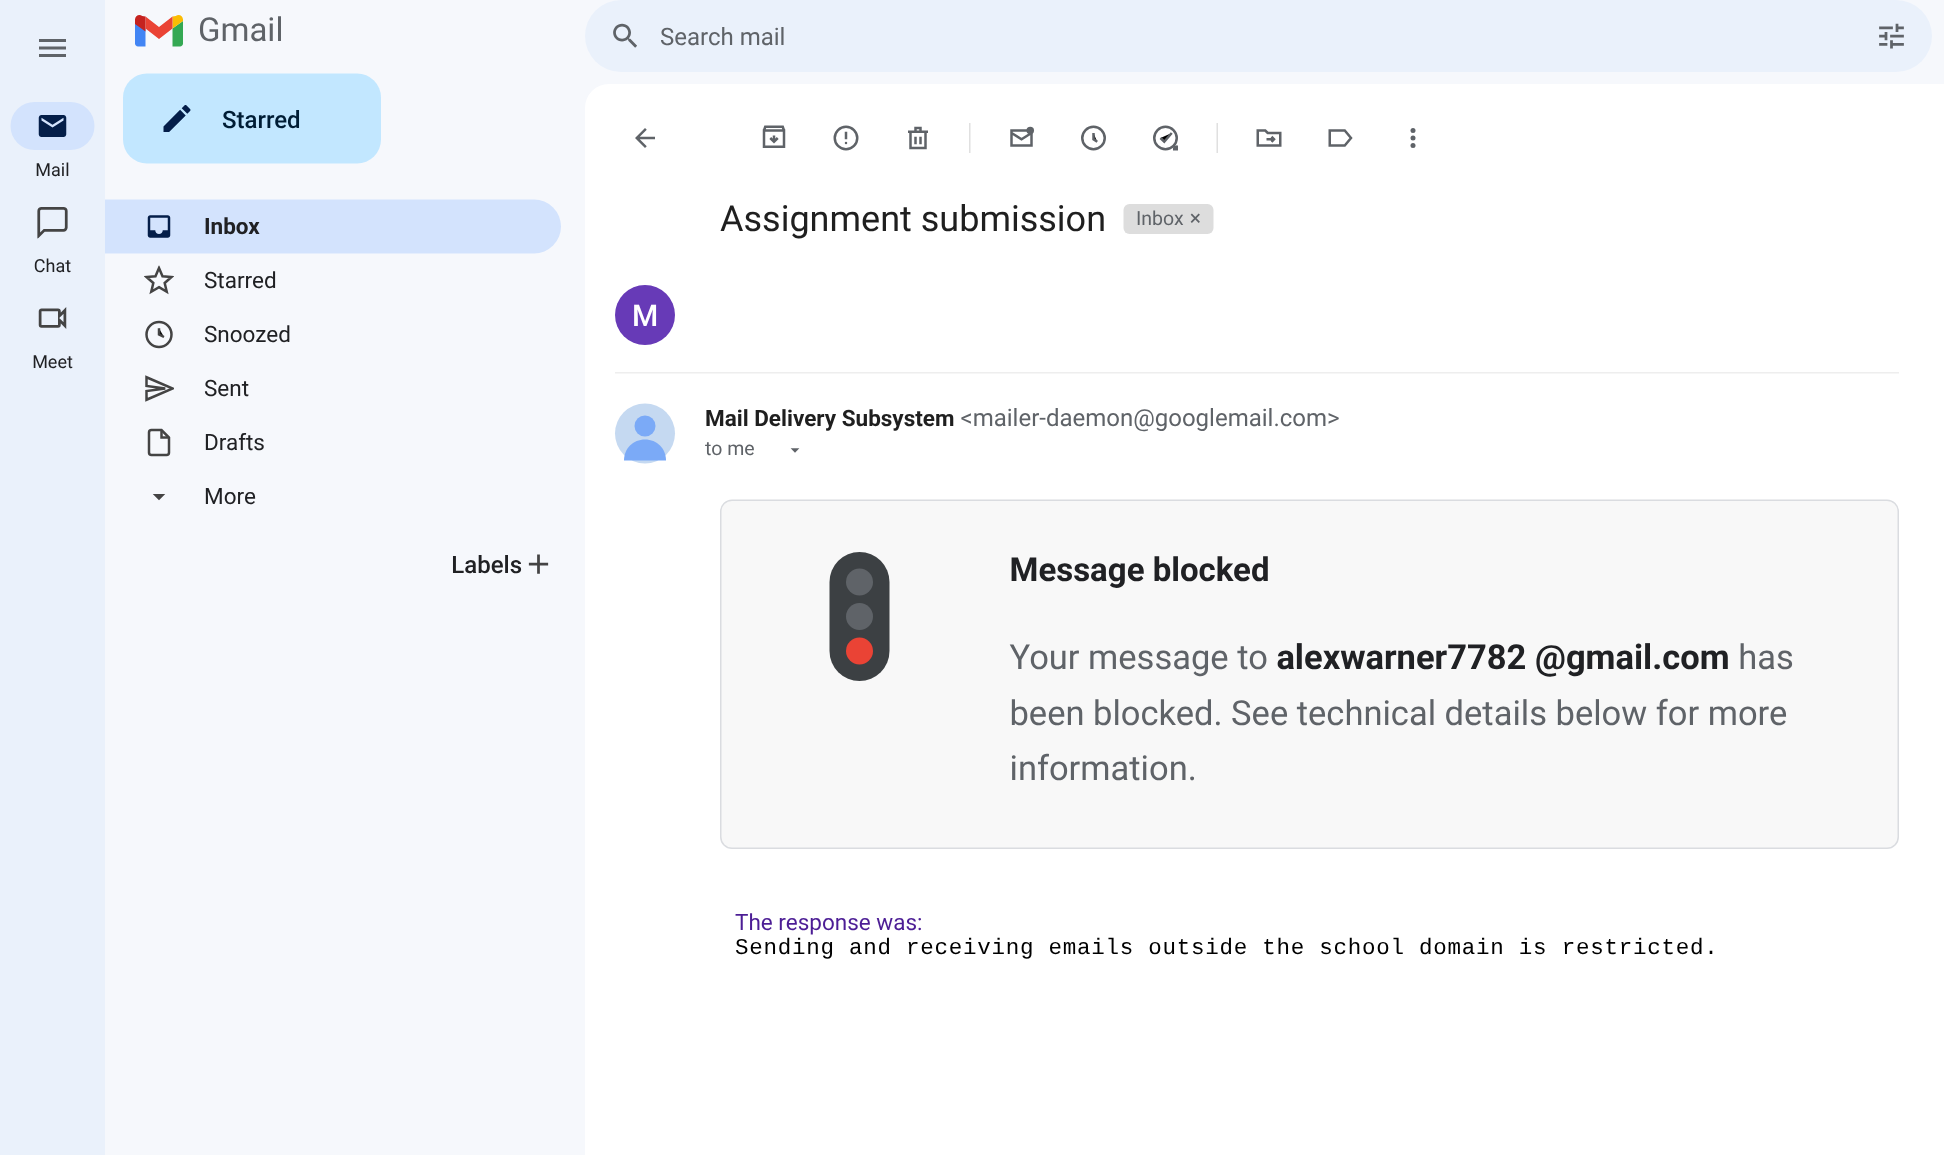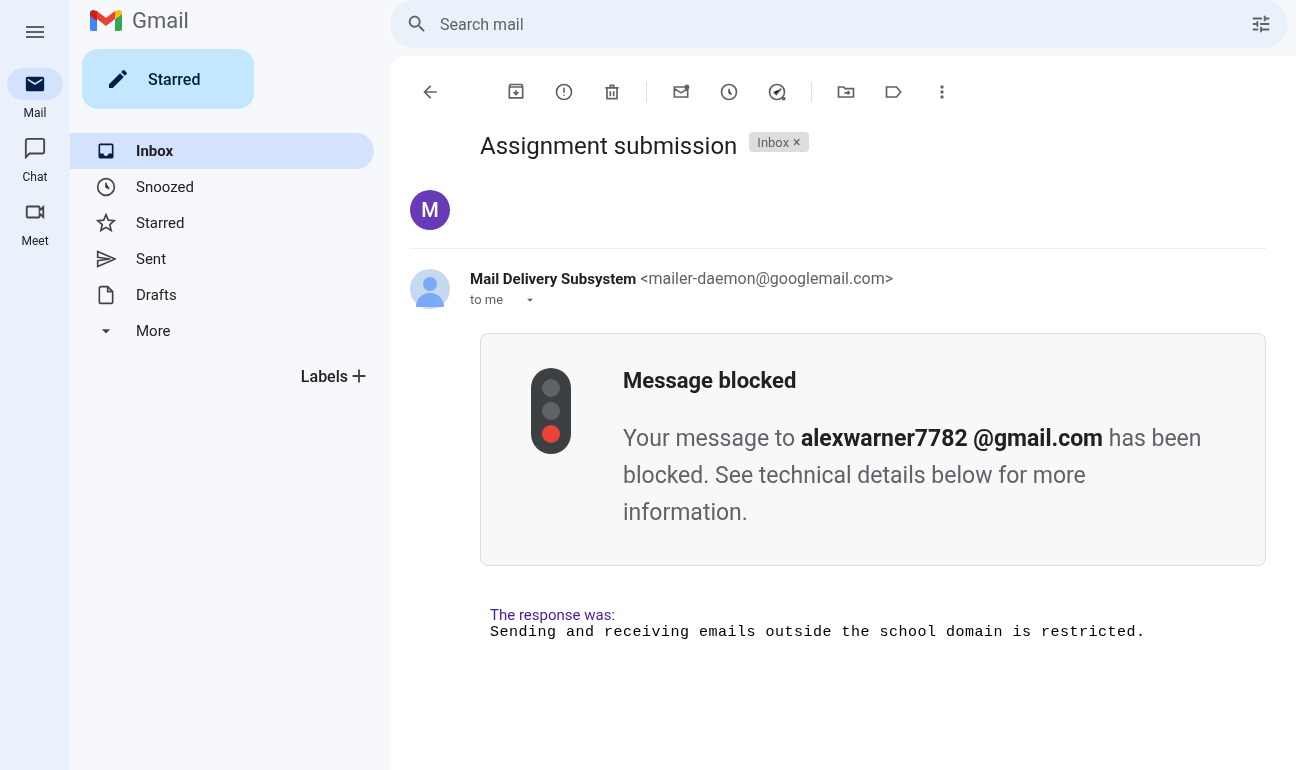--- a/index.html
+++ b/index.html
@@ -34,38 +34,38 @@
     .search-bar { height: 48px; background: #eaf1fb; border-radius: 24px; display: flex; align-items: center; padding: 0 16px; margin: 0 8px 8px 0; }
     .search-bar input { border: none; background: transparent; font-size: 16px; margin-left: 12px; flex: 1; outline: none; color: #5f6368; }
     .search-bar input::placeholder { color: #5f6368; }
     
     .content { background: #fff; border-radius: 16px 0 0 0; flex: 1; padding: 16px 30px 0 20px; overflow-y: auto; }
     
     .toolbar { display: flex; align-items: center; gap: 8px; padding-bottom: 20px; }
     .tb-btn { width: 40px; height: 40px; display: flex; align-items: center; justify-content: center; cursor: pointer; border-radius: 50%; color: #5f6368; }
     .tb-sep { width: 1px; height: 20px; background: #e0e0e0; margin: 0 6px; }
     
-    .subject-row { display: flex; align-items: flex-start; padding-left: 70px; margin-bottom: 22px; }
+    .subject-row { display: flex; align-items: center; padding-left: 70px; margin-bottom: 22px; }
     .subject { font-size: 24px; font-weight: 400; color: #1f1f1f; }
     .label-chip { background: #ddd; color: #5f6368; font-size: 13px; padding: 2px 8px; border-radius: 4px; margin-left: 12px; display: flex; align-items: center; gap: 4px; }
     .label-chip .x { font-size: 14px; cursor: pointer; }
     
     .msg-row { display: flex; padding: 8px 0 18px 0; border-bottom: 1px solid #eee; }
     .avatar { width: 40px; height: 40px; border-radius: 50%; display: flex; align-items: center; justify-content: center; color: white; font-size: 20px; font-weight: 500; flex-shrink: 0; }
     .avatar.purple { background: #673ab7; }
     .avatar.default { background: #c5d9f1; display: flex; align-items: center; justify-content: center; }
     .msg-content { margin-left: 20px; }
     .sender-name { font-size: 15px; font-weight: 700; color: #1f1f1f; }
     .sender-email { font-size: 16px; color: #5f6368; font-weight: 400; }
     .snippet { font-size: 15px; color: #5f6368; margin-top: 4px; }
     .to-line { font-size: 13px; color: #5f6368; margin-top: 4px; display: flex; align-items: center; gap: 20px; }
     
     .msg-row2 { display: flex; padding: 20px 0 0 0; }
     
-    .block-card { border: 1px solid #dadce0; border-radius: 8px; background: #f8f8f8; margin: 24px 0 0 70px; padding: 34px 60px 34px 50px; display: flex; gap: 52px; align-items: flex-start; }
+    .block-card { border: 1px solid #dadce0; border-radius: 8px; background: #f8f8f8; margin: 24px 0 0 70px; padding: 34px 60px 34px 72px; display: flex; gap: 80px; align-items: flex-start; }
     .traffic { width: 40px; height: 86px; background: #3c4043; border-radius: 20px; display: flex; flex-direction: column; align-items: center; justify-content: space-around; padding: 8px 0; flex-shrink: 0; }
     .light { width: 18px; height: 18px; border-radius: 50%; }
     .light.dim { background: #5f6368; }
     .light.red { background: #ea4335; }
     .block-text .title { font-size: 22px; font-weight: 700; color: #202124; margin-bottom: 28px; }
     .block-text .desc { font-size: 23px; color: #5f6368; line-height: 1.6; }
     .block-text .desc .email { font-weight: 700; color: #202124; }
     
     .response-section { margin: 40px 0 0 80px; }
     .response-label { font-size: 15px; color: #4c1d95; }
@@ -131,30 +131,30 @@
 
     <div class="nav-list">
       <div class="nav-item active">
         <svg width="20" height="20" viewBox="0 0 24 24">
             <path fill="#041e49" d="M19 3H5c-1.1 0-2 .9-2 2v14c0 1.1.9 2 2 2h14c1.1 0 2-.9 2-2V5c0-1.1-.9-2-2-2zm0 12h-4c0 1.66-1.34 3-3 3s-3-1.34-3-3H5V5h14v10z"></path>
           </svg>
         <span class="nav-label">Inbox</span>
       </div>
       <div class="nav-item">
         <svg width="20" height="20" viewBox="0 0 24 24">
+            <path fill="none" stroke="#444" stroke-width="2" d="M12 17.27L18.18 21l-1.64-7.03L22 9.24l-7.19-.61L12 2 9.19 8.63 2 9.24l5.46 4.73L5.82 21z"></path>
+          </svg>
+        <span class="nav-label">Starred</span>
+      </div>
+      <div class="nav-item">
+        <svg width="20" height="20" viewBox="0 0 24 24">
             <path fill="none" stroke="#444" stroke-width="2" d="M12 2C6.5 2 2 6.5 2 12s4.5 10 10 10 10-4.5 10-10S17.5 2 12 2z"></path>
             <path stroke="#444" stroke-width="2" d="M12 7v5l4 2"></path>
           </svg>
         <span class="nav-label">Snoozed</span>
-      </div>
-      <div class="nav-item">
-        <svg width="20" height="20" viewBox="0 0 24 24">
-            <path fill="none" stroke="#444" stroke-width="2" d="M12 17.27L18.18 21l-1.64-7.03L22 9.24l-7.19-.61L12 2 9.19 8.63 2 9.24l5.46 4.73L5.82 21z"></path>
-          </svg>
-        <span class="nav-label">Starred</span>
       </div>
       <div class="nav-item">
         <svg width="20" height="20" viewBox="0 0 24 24">
             <path fill="none" stroke="#444" stroke-width="2" d="M2 21l21-9L2 3v7l15 2-15 2v7z"></path>
           </svg>
         <span class="nav-label">Sent</span>
       </div>
       <div class="nav-item">
         <svg width="20" height="20" viewBox="0 0 24 24">
             <path fill="none" stroke="#444" stroke-width="2" d="M14 2H6c-1.1 0-2 .9-2 2v16c0 1.1.9 2 2 2h12c1.1 0 2-.9 2-2V8l-6-6z"></path>

